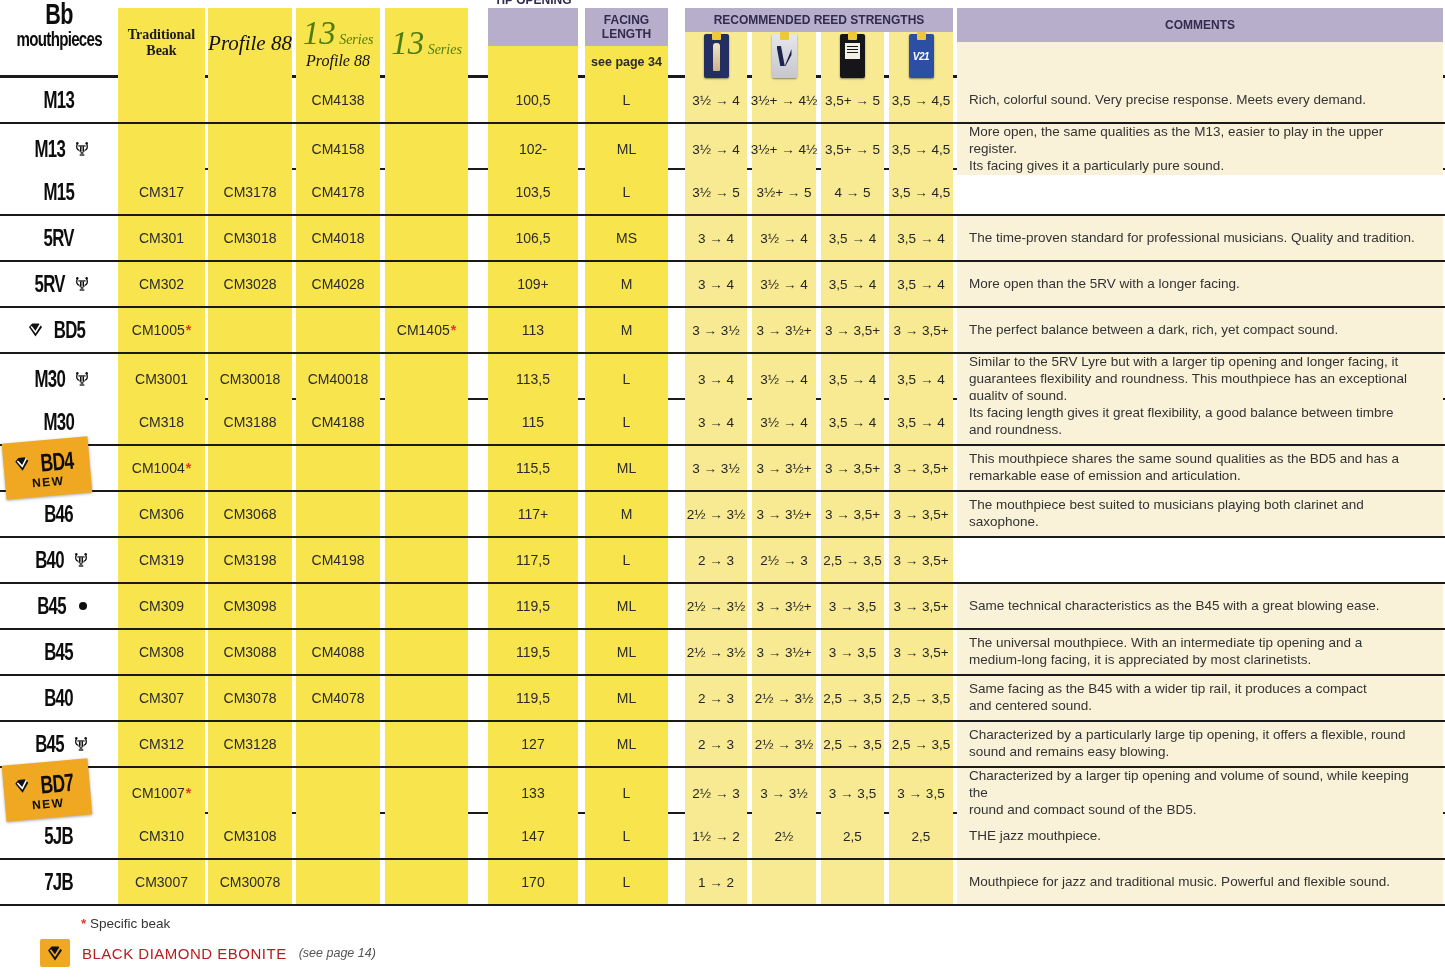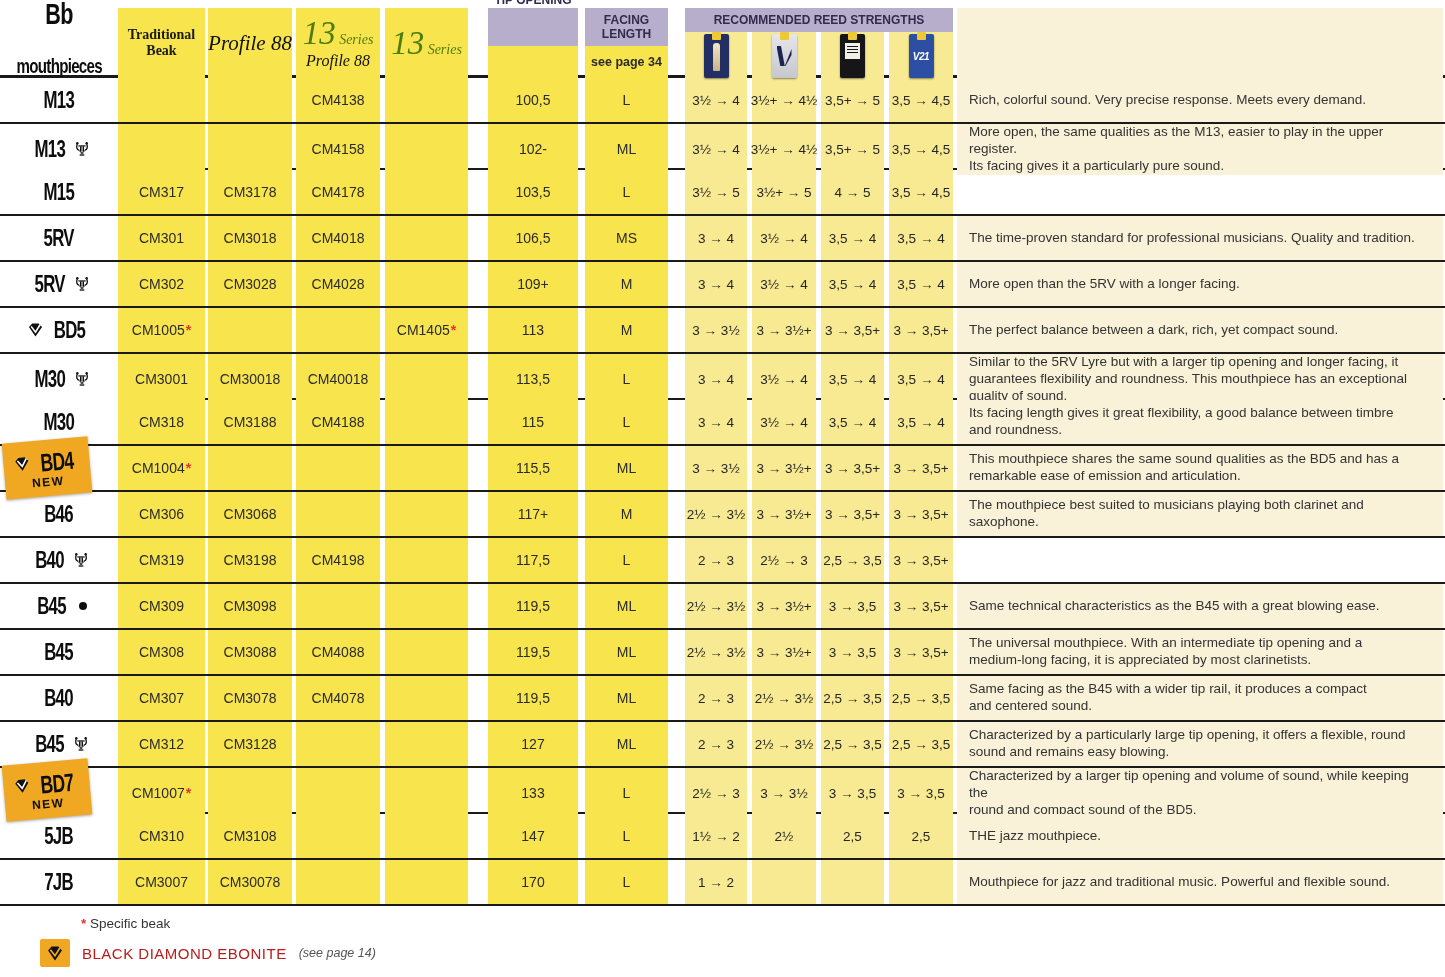--- a/index.html
+++ b/index.html
@@ -16,21 +16,21 @@
   }
 
   .grid { display:grid; grid-template-columns:var(--cols); }
 
   
   #thead { height:78px; border-bottom:3px solid var(--ink); overflow:visible; }
   .hcell { position:relative; }
   .hfill { margin-top:8px; height:70px; }
   .hy { background:var(--yellow); display:flex; flex-direction:column; align-items:center; justify-content:center; text-align:center; }
 
-  .bb-head { display:flex; flex-direction:column; align-items:center; justify-content:space-between; height:78px; color:#0d0d0d; }
+  .bb-head { display:flex; flex-direction:column; align-items:center; justify-content:flex-start; height:78px; color:#0d0d0d; }
   .bb-line1 { font-weight:700; font-size:30px; letter-spacing:-1px; transform:scaleX(.72); line-height:.9; }
   .bb-line2 { font-weight:700; font-size:21px; letter-spacing:-1px; transform:scaleX(.72); }
 
   .trad-beak { font-family:"Liberation Serif",serif; font-weight:700; font-size:14px; line-height:1.15; color:#1a1a1a; white-space:pre-line; }
   .p88 { font-family:"Liberation Serif",serif; font-style:italic; font-size:21px; color:#111; }
   .s13 { font-family:"Liberation Serif",serif; font-style:italic; color:#4d7c0f; line-height:1; }
   .s13 .big { font-size:33px; }
   .s13 .small { font-size:14px; }
   .s13sub { font-family:"Liberation Serif",serif; font-style:italic; font-size:16px; color:#111; margin-top:2px; }
 
@@ -179,20 +179,23 @@
                 <span class="v21">V21</span>
               </div>
             </div>
         </div>
       </div>
     </div>
     <div class="hcell"></div>
 
     <div class="hcell">
       <div class="hfill stack">
+        <div class="purple-band" style="height:34px;">
+            <span>COMMENTS</span>
+          </div>
         <div class="under-cream"></div>
       </div>
     </div>
   </div>
 
   <div id="rows">
       <div class="row grid">
         <div class="cell c-label">
           <div class="labwrap">
             <div class="mlabel">M13</div>

